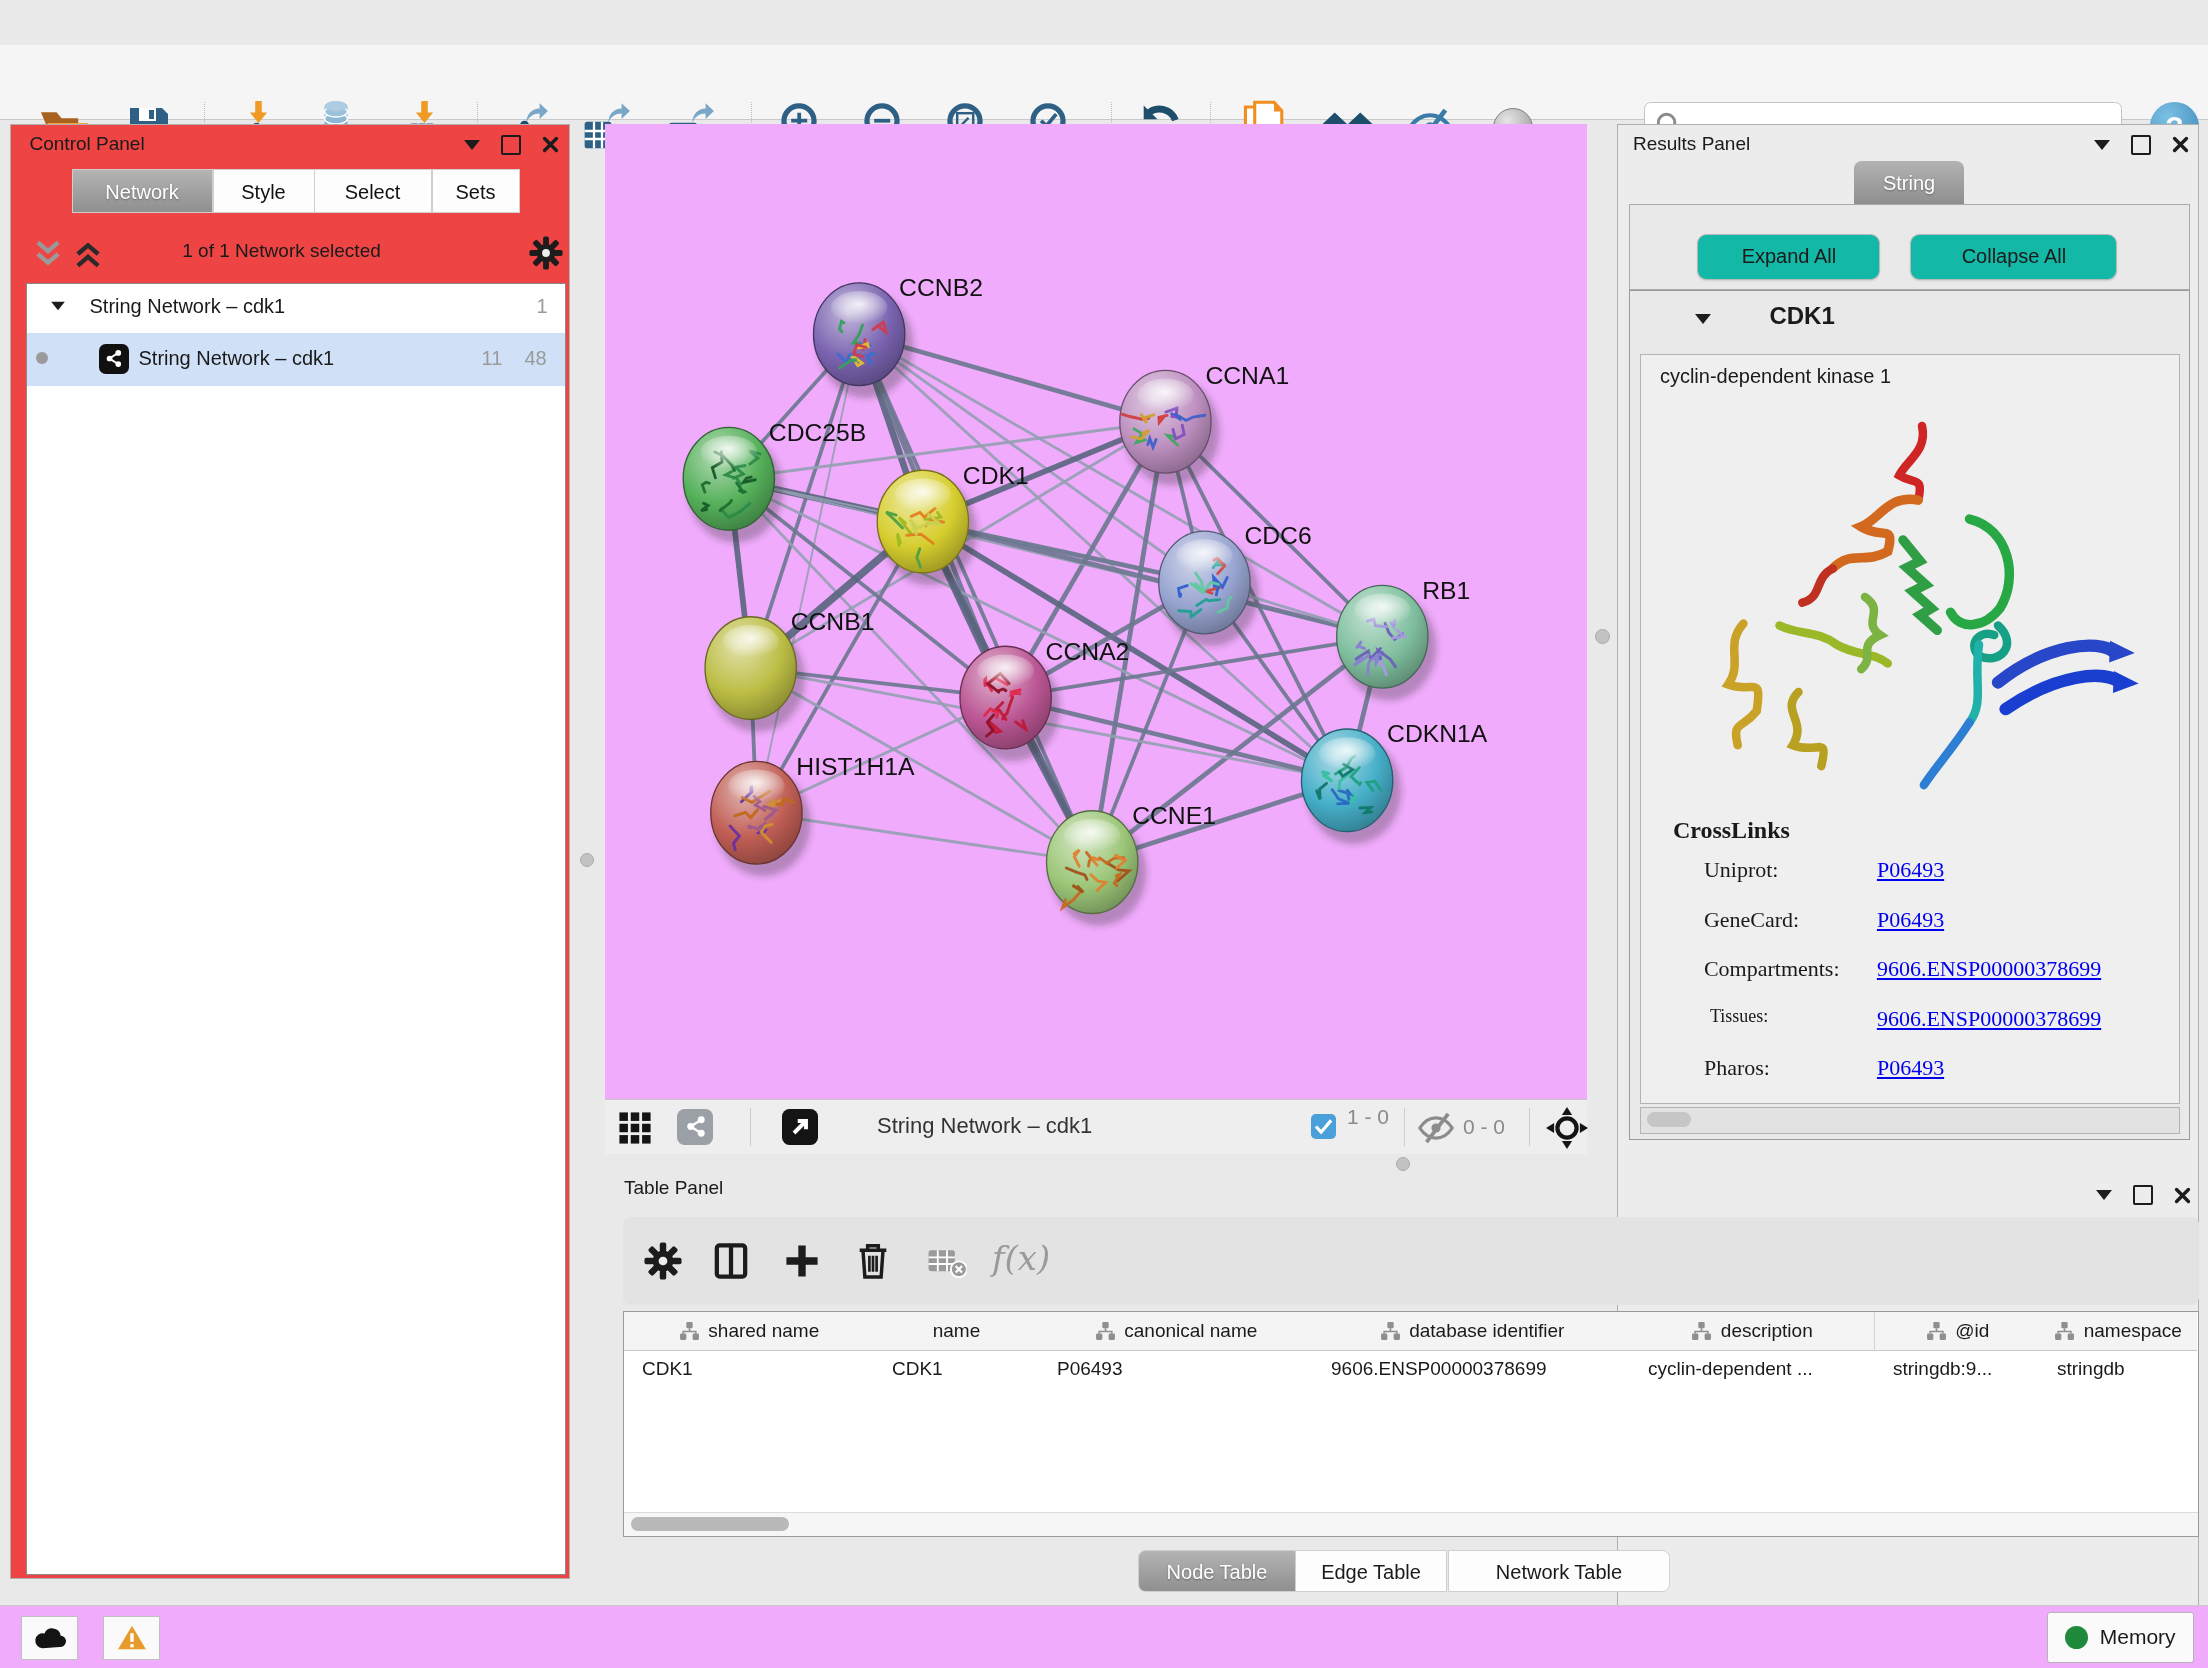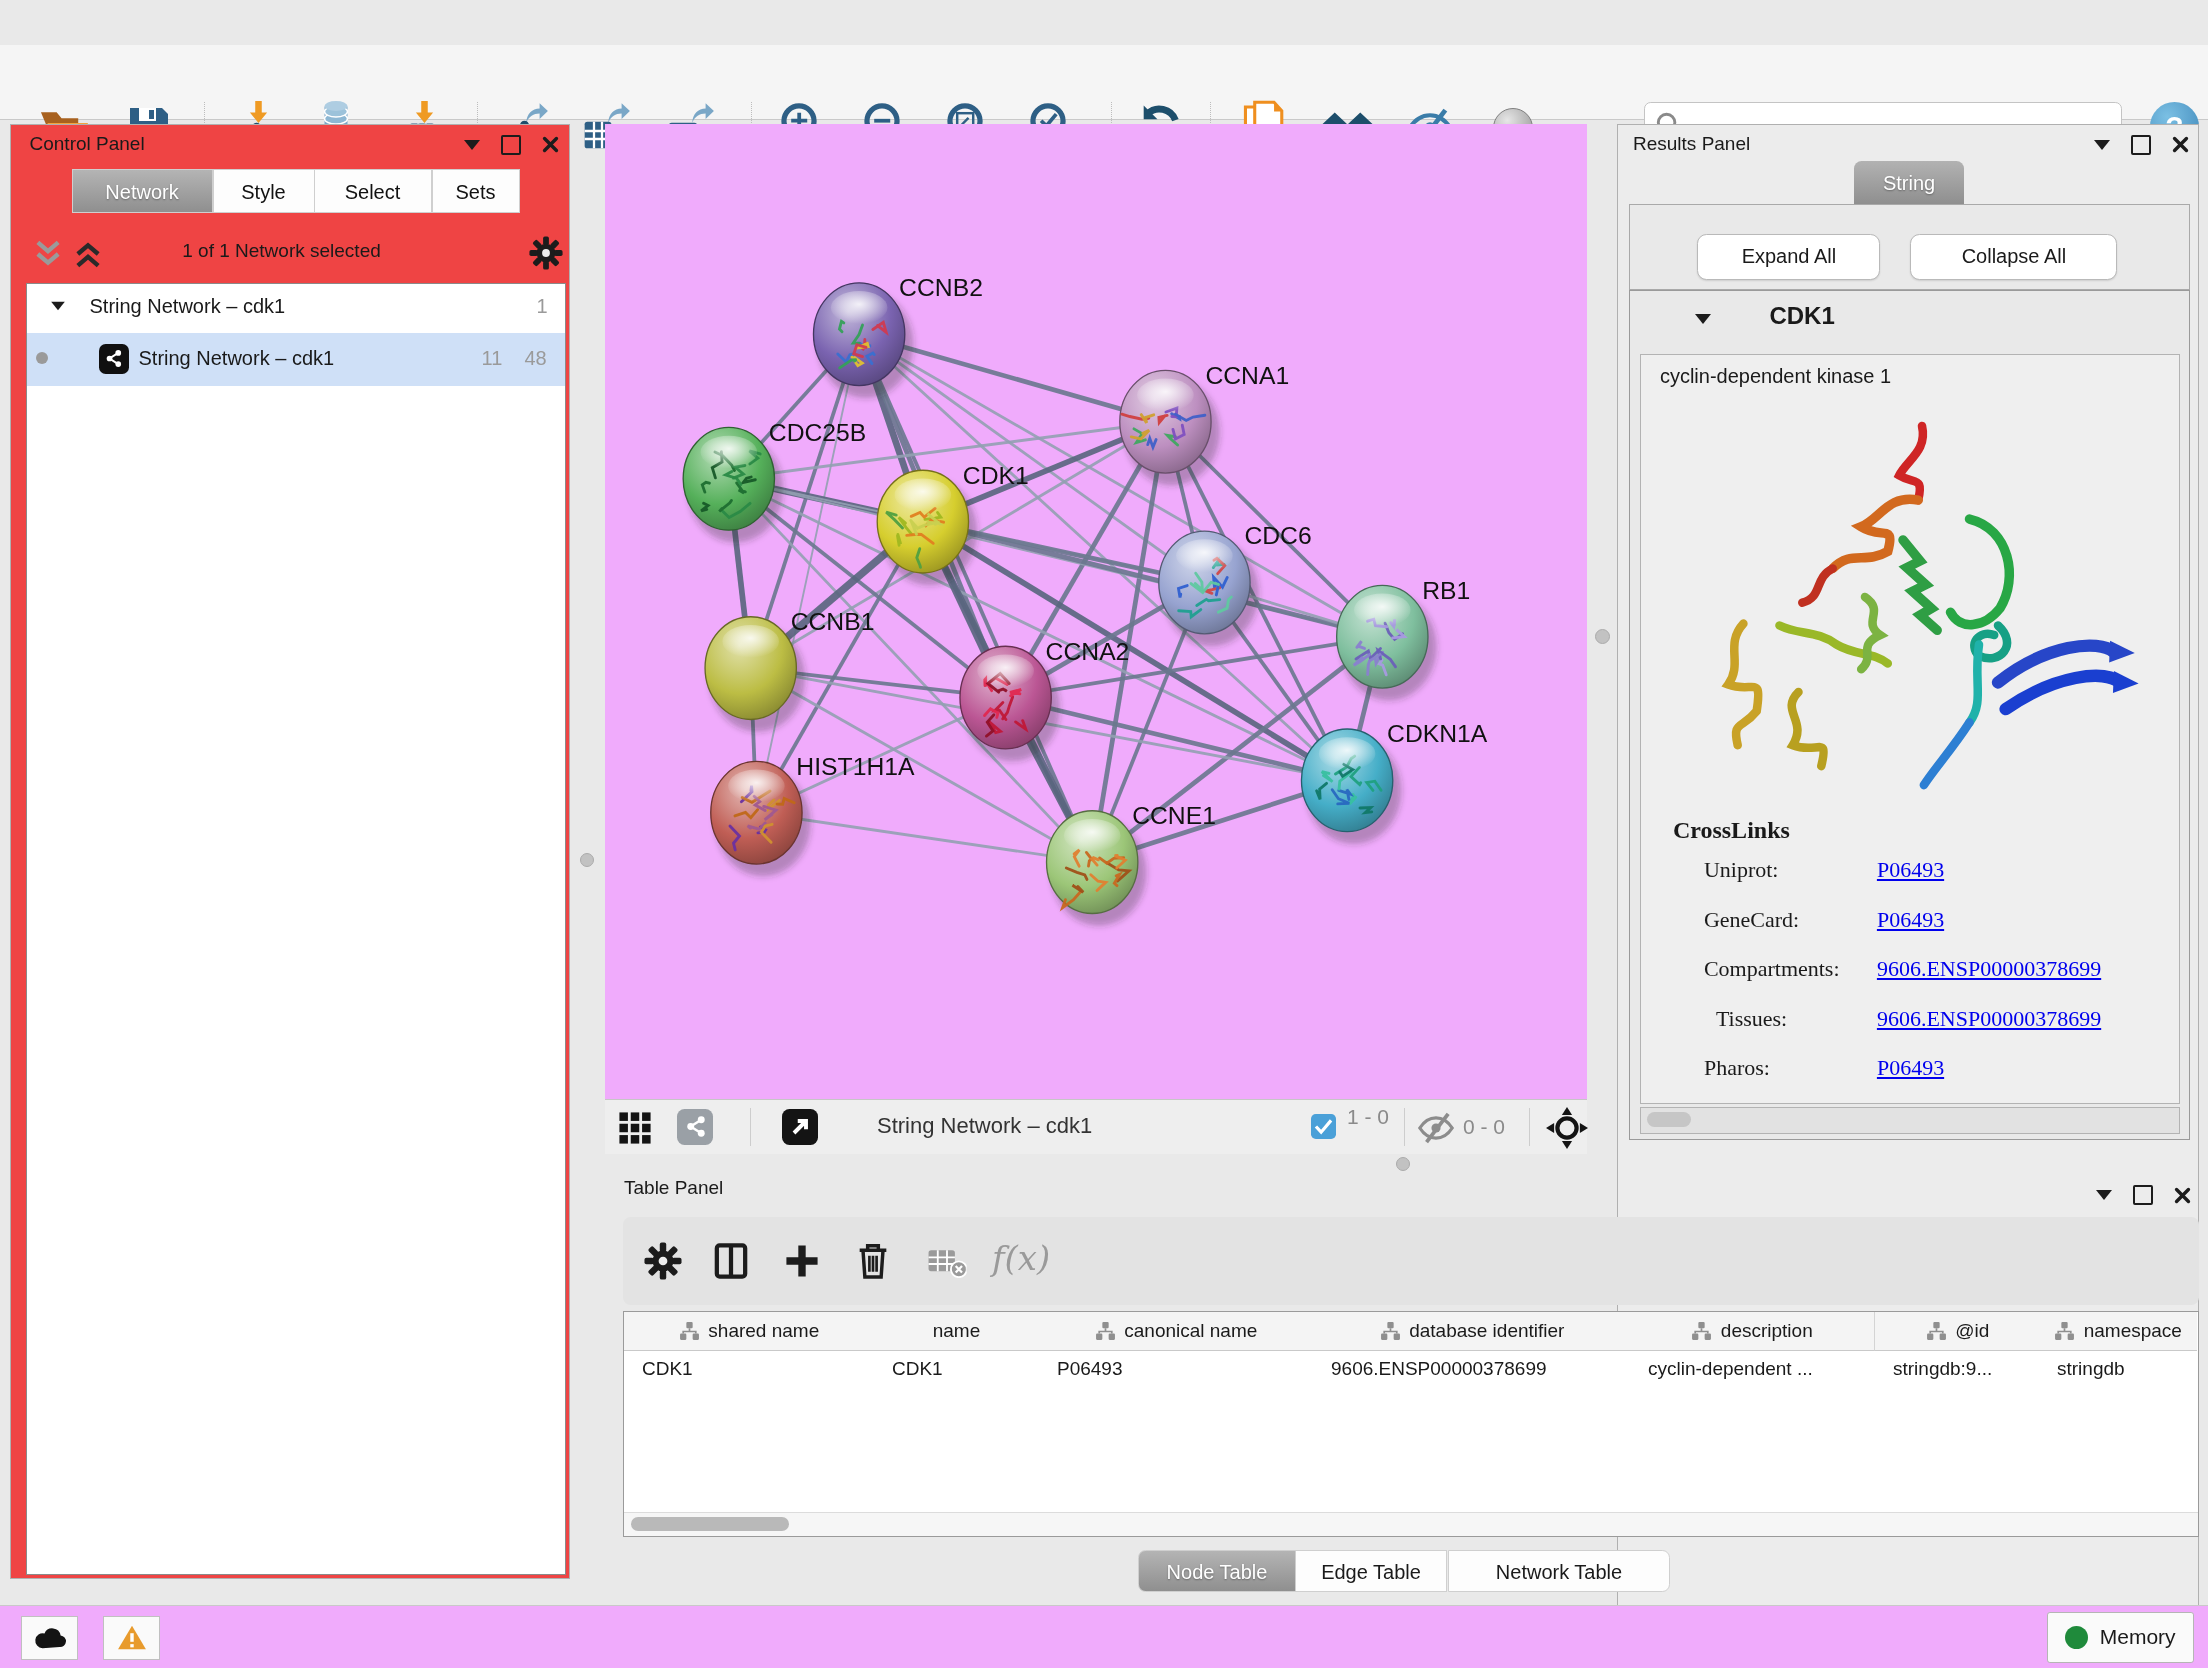--- a/index.html
+++ b/index.html
@@ -48,21 +48,21 @@
   .checkbox{display:inline-block;width:25px;height:25px;background:#4aa0d8;border-radius:4.8px;position:relative;}
   .checkbox svg{position:absolute;left:2.9px;top:3.8px;}
   .splitdot{position:absolute;border-radius:50%;background:#c2c2c2;border:1px solid #ababab;}
   
   #rpanel{left:1617px;top:124px;width:582px;height:1489px;background:#ececec;border:1px solid #b0b0b0;box-sizing:border-box;}
   #stringtab{position:absolute;left:236px;top:36px;width:110px;height:44px;border-radius:7.6px 7.6px 0 0;
              background:linear-gradient(#b2b2b2,#8e8e8e);color:#fff;text-align:center;line-height:44px;
              font-size:20px;text-shadow:0 1px 1.9px rgba(0,0,0,.35);}
   #rbox1{position:absolute;left:11.4px;top:79px;width:559px;height:84px;background:#e9e9e9;
          border:1px solid #a9a9a9;}
-  .rbtn{position:absolute;top:28.5px;height:44px;background:#ffffff;border:1px solid #b9b9b9;border-radius:9.5px;
+  .rbtn{position:absolute;top:28.5px;height:44px;background:#14b8a6;border:1px solid #b9b9b9;border-radius:9.5px;
         font-size:20px;text-align:center;line-height:42px;box-shadow:0 1px 1.9px rgba(0,0,0,.12);}
   #rbox2{position:absolute;left:11.4px;top:165px;width:559px;height:848px;background:#e9e9e9;
          border:1.9px solid #9a9a9a;}
   #rcontent{position:absolute;left:9.5px;top:63px;width:538px;height:748px;background:#efefef;
             border:1px solid #b3b3b3;}
   .serif{font-family:"Liberation Serif",serif;}
   .xlink{color:#0000ee;text-decoration:underline;}
   #rscroll{position:absolute;left:9.5px;top:816px;width:538px;height:25px;background:#e2e2e2;border:1px solid #b3b3b3;}
   
   #tpanel-toolbar{left:623px;top:1217px;width:1576px;height:88px;background:#e3e3e3;border-radius:7.6px;}
@@ -796,21 +796,21 @@
           <path d="M448,246 l26,13 -27,10 z" fill="#2746c8"></path>
           <path d="M452,278 l26,13 -27,10 z" fill="#1a3fd0"></path>
         </svg>
         <div class="abs serif" style="left:32px;top:462px;font-size:24px;font-weight:bold">CrossLinks</div>
         <div class="abs serif" style="left:63px;top:502px;font-size:22px">Uniprot:</div>
         <a class="abs serif xlink" style="left:236px;top:502px;font-size:22px">P06493</a>
         <div class="abs serif" style="left:63px;top:552px;font-size:22px">GeneCard:</div>
         <a class="abs serif xlink" style="left:236px;top:552px;font-size:22px">P06493</a>
         <div class="abs serif" style="left:63px;top:601px;font-size:22px">Compartments:</div>
         <a class="abs serif xlink" style="left:236px;top:601px;font-size:22px">9606.ENSP00000378699</a>
-        <div class="abs serif" style="left:75px;top:651px;font-size:22px">Tissues:</div>
+        <div class="abs serif" style="left:69px;top:651px;font-size:18px">Tissues:</div>
         <a class="abs serif xlink" style="left:236px;top:651px;font-size:22px">9606.ENSP00000378699</a>
         <div class="abs serif" style="left:63px;top:700px;font-size:22px">Pharos:</div>
         <a class="abs serif xlink" style="left:236px;top:700px;font-size:22px">P06493</a>
       </div>
       <div id="rscroll">
         <span class="abs" style="left:5.7px;top:3.8px;width:44px;height:15px;background:#c6c6c6;border-radius:7.6px"></span>
       </div>
     </div>
   </div>
 

